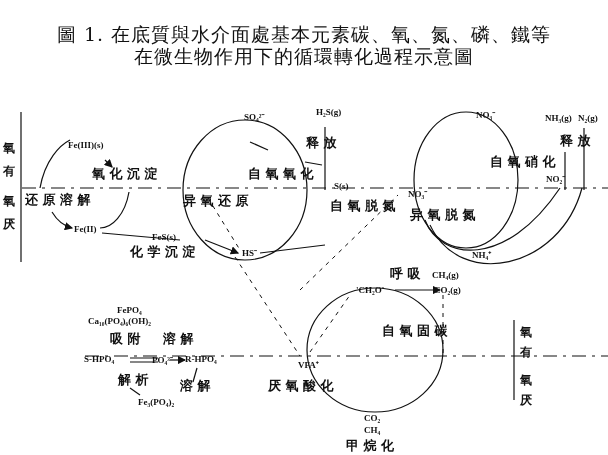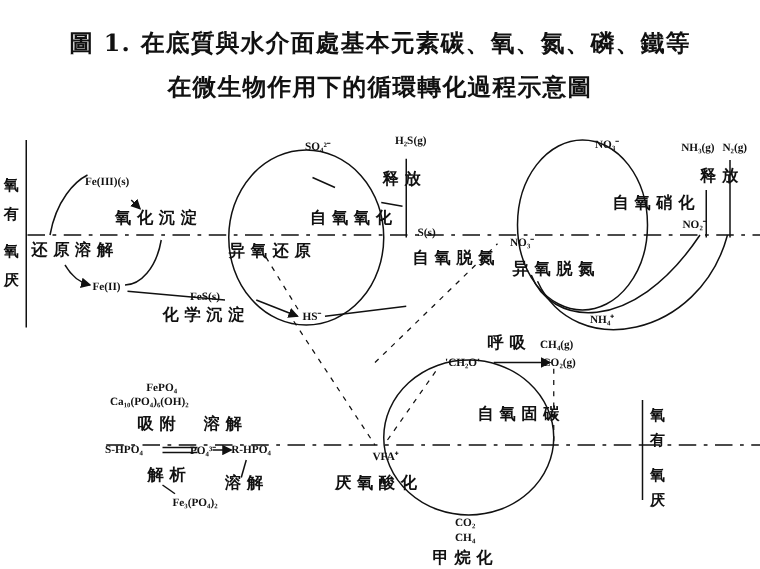--- a/index.html
+++ b/index.html
@@ -1,20 +1,20 @@
 <!DOCTYPE html>
 <html><head>
 <meta charset="utf-8">
 <style>
   html, body { margin: 0; padding: 0; background: #ffffff; }
   body { width: 608px; height: 455px; overflow: hidden; position: relative; }
   .title { position: absolute; left: 0; width: 608px; text-align: center;
-    font-family: "DejaVu Serif", serif; font-weight: bold; color: #111; font-size: 19px; letter-spacing: 1px; }
+    font-family: "DejaVu Serif", serif; font-weight: normal; color: #111; font-size: 19px; letter-spacing: 1px; }
   #t1 { top: 22px; }
-  #t2 { top: 57px; }
+  #t2 { top: 44px; }
   svg { position: absolute; left: 0; top: 0; }
   .lbl { font-family: "DejaVu Sans", sans-serif; font-weight: bold; fill: #111; font-size: 13px; }
   .chem { font-family: "Liberation Serif", serif; font-weight: bold; fill: #111; font-size: 9px; }
   .side { font-family: "DejaVu Sans", sans-serif; font-weight: bold; fill: #111; font-size: 12px; }
   .ln { stroke: #111; fill: none; stroke-width: 1.2; }
   .dash { stroke: #111; fill: none; stroke-width: 1.2; stroke-dasharray: 14 6 3 6; }
   .dot { stroke: #111; fill: none; stroke-width: 1; stroke-dasharray: 4 5; }
 </style>
 </head>
 <body>

